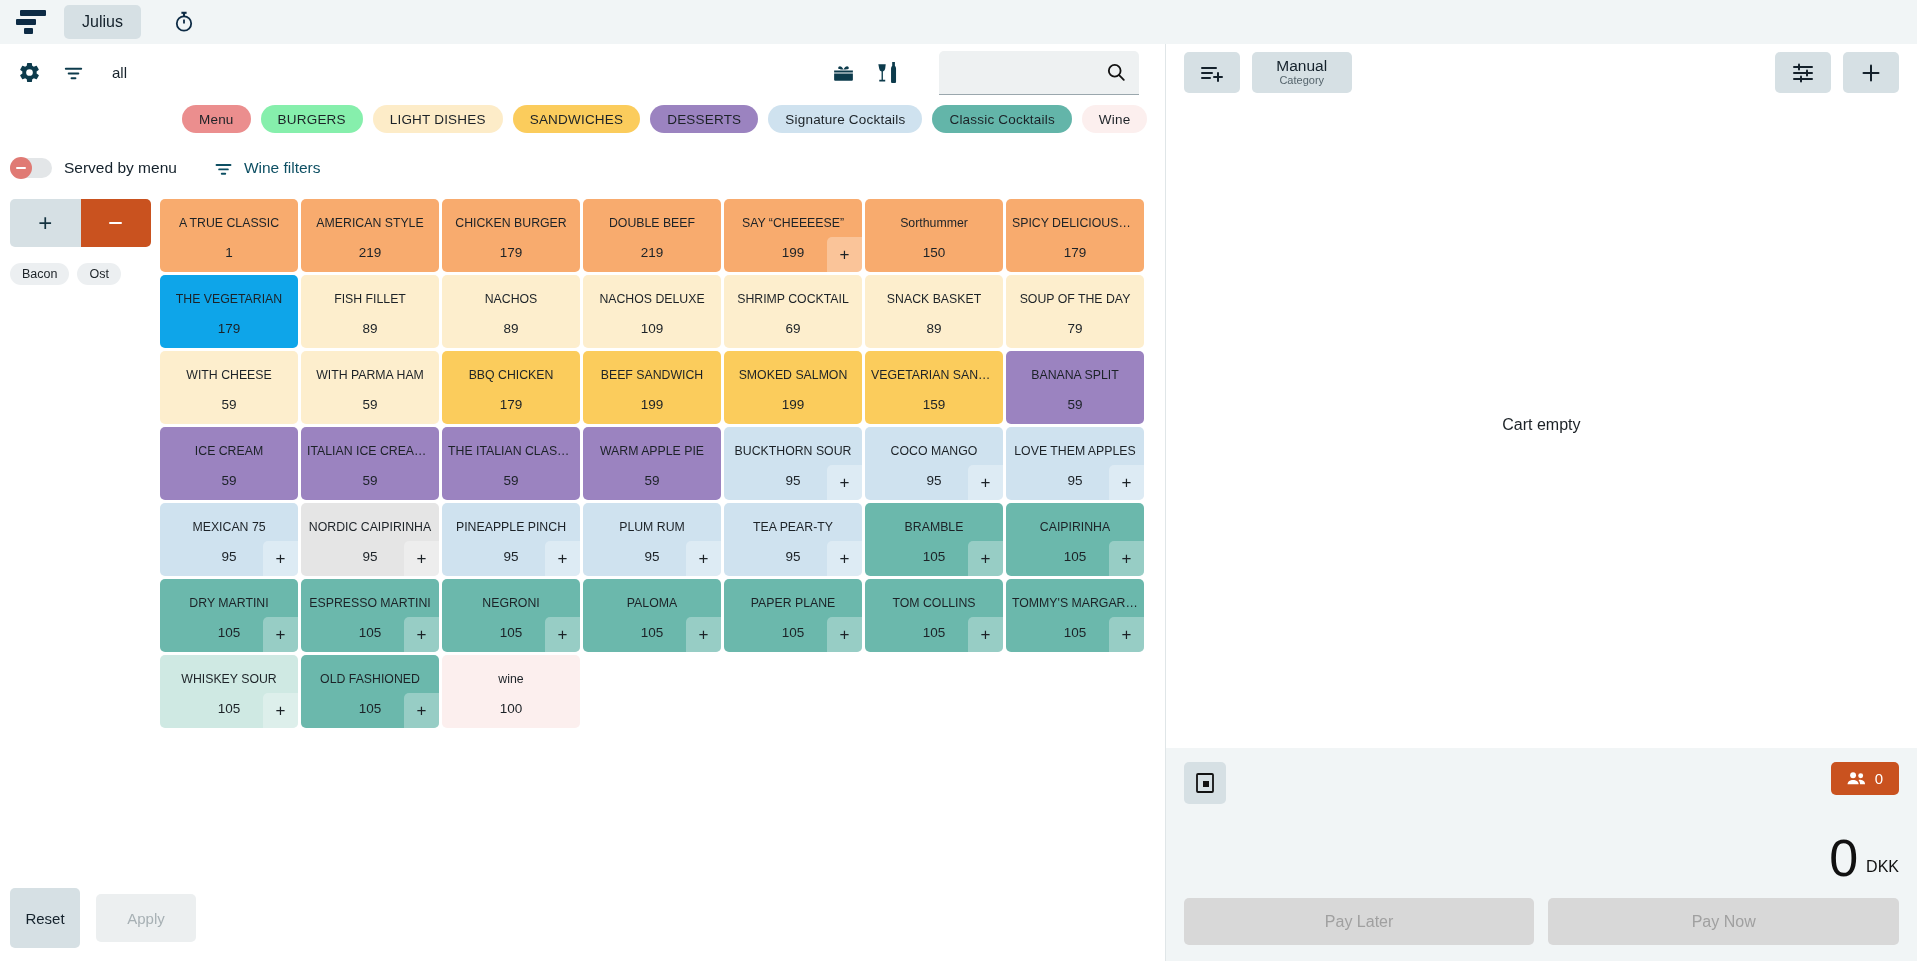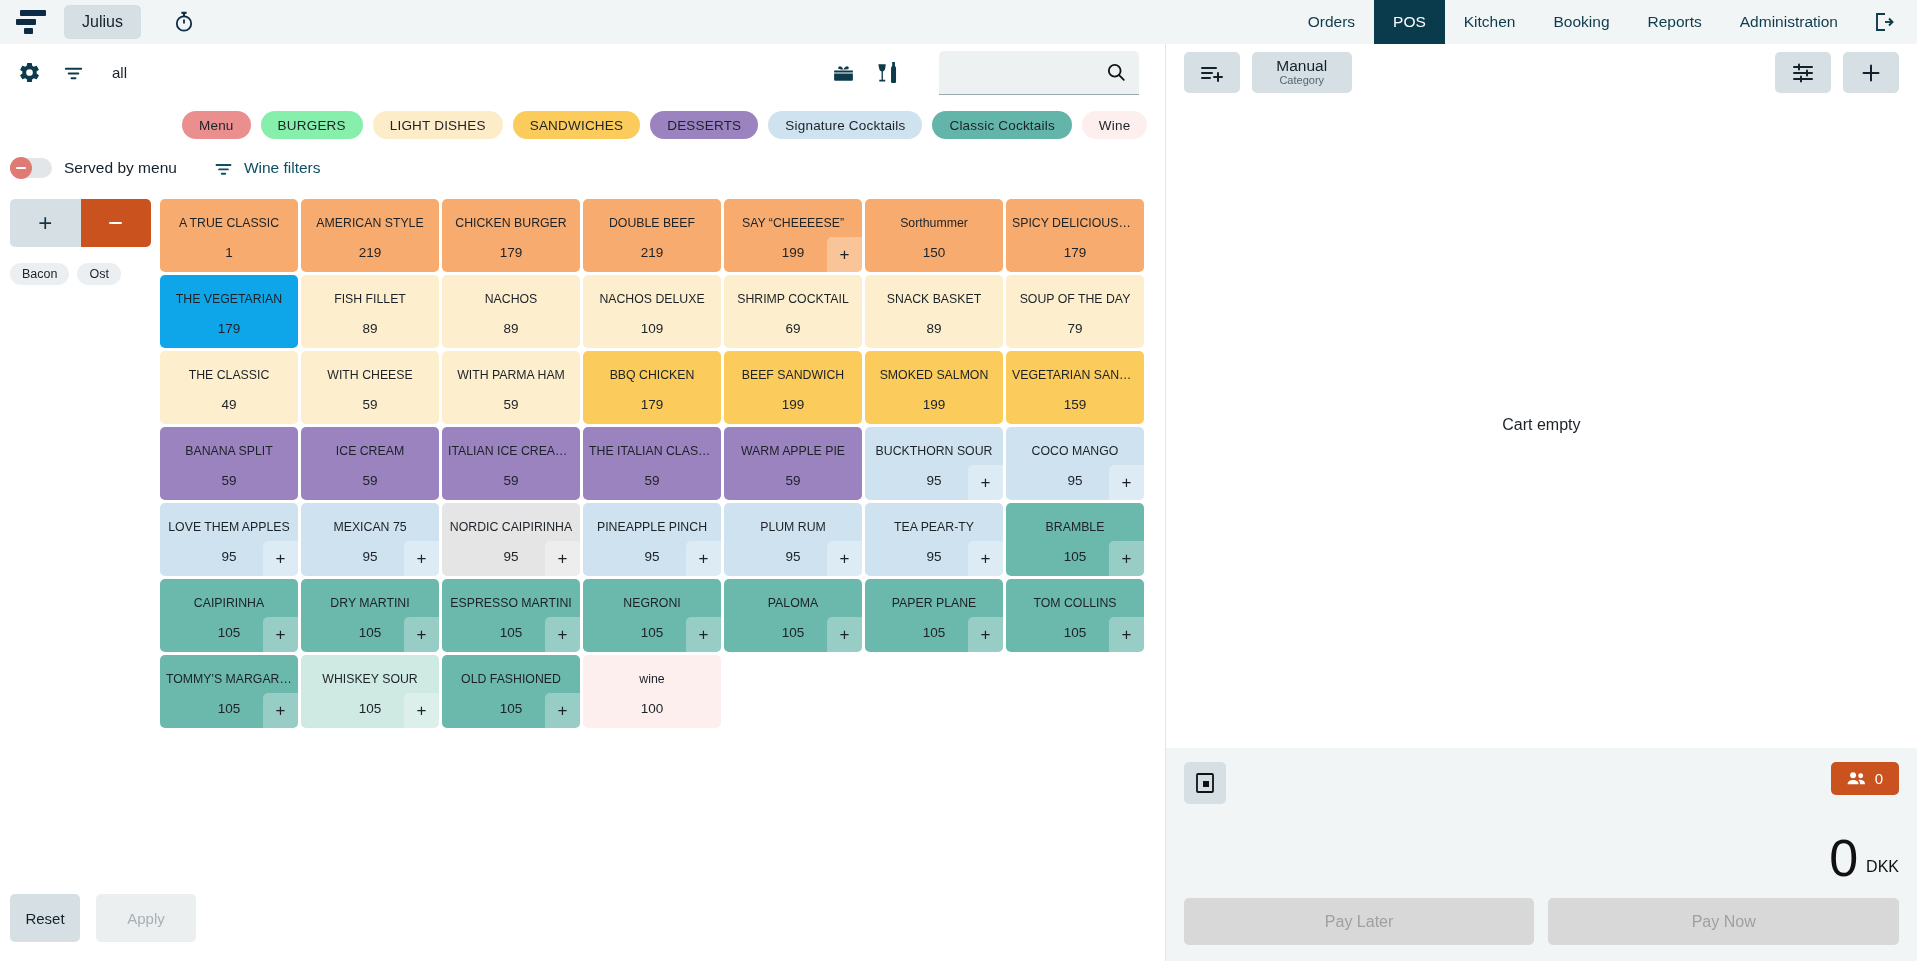--- a/index.html
+++ b/index.html
@@ -46,21 +46,21 @@
   .tb-all { font-size: 15px; color: #16222b; margin-left: 10px; }
   .tb-spacer { flex: 1; }
   .search-wrap {
     width: 200px; height: 44px; background: #eef1f2; border-radius: 5px 5px 0 0;
     border-bottom: 1px solid #9aa7ad; display: flex; align-items: center;
     justify-content: flex-end; padding-right: 12px; margin-left: 22px;
   }
   .search-input { border: none; background: transparent; outline: none; flex:1; height: 100%; font-size: 14px; color:#16222b; padding-left:12px; font-family:"Liberation Sans", sans-serif; }
 
   
-  .chips-row { display: flex; align-items: center; gap: 10px; padding: 4px 0 0 182px; height: 44px; }
+  .chips-row { display: flex; gap: 10px; padding: 4px 0 0 182px; height: 44px; }
   .chip {
     border-radius: 16px; padding: 0 17px; height: 28px; display: flex; align-items: center;
     font-size: 13.5px; color: #1c2227; white-space: nowrap; letter-spacing: .2px;
   }
 
   
   .winefilter-row { display: flex; align-items: center; height: 46px; padding-left: 10px; }
   .toggle { width: 42px; height: 20px; border-radius: 10px; background: #e3e6e8; position: relative; display:flex; align-items:center; }
   .toggle .knob {
     width: 22px; height: 22px; border-radius: 50%; background: #e07a74; position: absolute; left: 0;
@@ -91,21 +91,21 @@
     overflow: hidden; text-overflow: ellipsis; white-space: nowrap; }
   .tile-price { font-size: 13.5px; }
   .tile-plus {
     position: absolute; right: 0; bottom: 0; width: 35px; height: 35px;
     background: rgba(255,255,255,0.30); border-radius: 5px 0 0 0;
     display: flex; align-items: center; justify-content: center; font-size: 17px; color:#1c2227; font-weight:300;
   }
 
   
   .bottom-bar { height: 86px; display: flex; align-items: center; padding-left: 10px; gap: 16px; flex: 0 0 86px; }
-  .btn-reset { background: #d6e0e4; color:#14212b; border-radius: 5px; width: 70px; height: 48px; display:flex; align-items:center; justify-content:center; font-size:15px; }
+  .btn-reset { background: #d6e0e4; color:#14212b; border-radius: 5px; width: 70px; height: 60px; display:flex; align-items:center; justify-content:center; font-size:15px; }
   .btn-apply { background: #eceff0; color:#a7b0b4; border-radius: 5px; width: 100px; height: 48px; display:flex; align-items:center; justify-content:center; font-size:15px; }
 
   
   .rp-toolbar { height: 57px; display: flex; align-items: center; padding: 0 18px; gap: 12px; flex:0 0 57px; }
   .rp-btn {
     background: #d6e0e4; border-radius: 5px; height: 41px; display:flex; flex-direction: column;
     align-items:center; justify-content:center; color:#14212b;
   }
   .rp-btn.sq { width: 56px; }
   .rp-btn.manual { width: 100px; }
@@ -143,35 +143,20 @@
     <div class="user-chip">Julius</div>
     <div class="timer-icon">
       <svg width="24" height="24" viewBox="0 0 24 24" fill="none" stroke="#0d2b45" stroke-width="1.8">
         <circle cx="12" cy="13.5" r="7.2"></circle>
           <line x1="12" y1="13.5" x2="12" y2="9.4"></line>
         <line x1="9.4" y1="2.8" x2="14.6" y2="2.8" stroke-width="2.1"></line>
         <line x1="12" y1="2.8" x2="12" y2="6.2" stroke-width="2.1"></line>
       </svg>
     </div>
 
-    <div class="nav-right">
-      <div class="nav-item">Orders</div>
-      <div class="nav-item active">POS</div>
-      <div class="nav-item">Kitchen</div>
-      <div class="nav-item">Booking</div>
-      <div class="nav-item">Reports</div>
-      <div class="nav-item">Administration</div>
-      <div class="logout-btn">
-        <svg width="24" height="24" viewBox="0 0 24 24" fill="none" stroke="#0d3b4c" stroke-width="1.9">
-          <path d="M14 4H6v16h8"></path>
-            <path d="M14 12h7"></path>
-            <path d="M18 8.5l3.5 3.5L18 15.5"></path>
-        </svg>
-      </div>
-    </div>
   </div>
 
   <div class="body-split">
 
     <div class="left-pane">
 
       <div class="left-toolbar">
         <div class="tb-icon">
           <svg width="23" height="23" viewBox="0 0 24 24" fill="#0d3b4c">
             <path d="M19.4 13c.04-.33.06-.66.06-1s-.02-.67-.07-1l2.1-1.63a.5.5 0 00.12-.64l-2-3.46a.5.5 0 00-.6-.22l-2.49 1a7.3 7.3 0 00-1.7-1l-.38-2.65A.5.5 0 0014 2h-4a.5.5 0 00-.5.42L9.13 5.07c-.6.25-1.17.59-1.7 1l-2.48-1a.5.5 0 00-.61.22l-2 3.46a.5.5 0 00.12.64L4.57 11a7.9 7.9 0 000 2l-2.1 1.63a.5.5 0 00-.12.64l2 3.46c.13.22.4.3.6.22l2.49-1c.52.4 1.09.74 1.7 1l.37 2.65c.04.24.25.42.5.42h4c.25 0 .46-.18.5-.42l.37-2.65c.6-.26 1.17-.6 1.7-1l2.49 1c.22.08.47 0 .6-.22l2-3.46a.5.5 0 00-.12-.64L19.4 13zM12 15.5A3.5 3.5 0 1115.5 12 3.5 3.5 0 0112 15.5z"></path>
@@ -303,24 +288,20 @@
                 <div class="tile-name">SHRIMP COCKTAIL</div>
                 <div class="tile-price">69</div>
               </div>
               <div class="tile" style="background: rgb(253, 238, 205);">
                 <div class="tile-name">SNACK BASKET</div>
                 <div class="tile-price">89</div>
               </div>
               <div class="tile" style="background: rgb(253, 238, 205);">
                 <div class="tile-name">SOUP OF THE DAY</div>
                 <div class="tile-price">79</div>
-              </div>
-              <div class="tile" style="background: rgb(253, 238, 205);">
-                <div class="tile-name">THE CLASSIC</div>
-                <div class="tile-price">49</div>
               </div>
               <div class="tile" style="background: rgb(253, 238, 205);">
                 <div class="tile-name">WITH CHEESE</div>
                 <div class="tile-price">59</div>
               </div>
               <div class="tile" style="background: rgb(253, 238, 205);">
                 <div class="tile-name">WITH PARMA HAM</div>
                 <div class="tile-price">59</div>
               </div>
               <div class="tile" style="background: rgb(251, 204, 92);">

